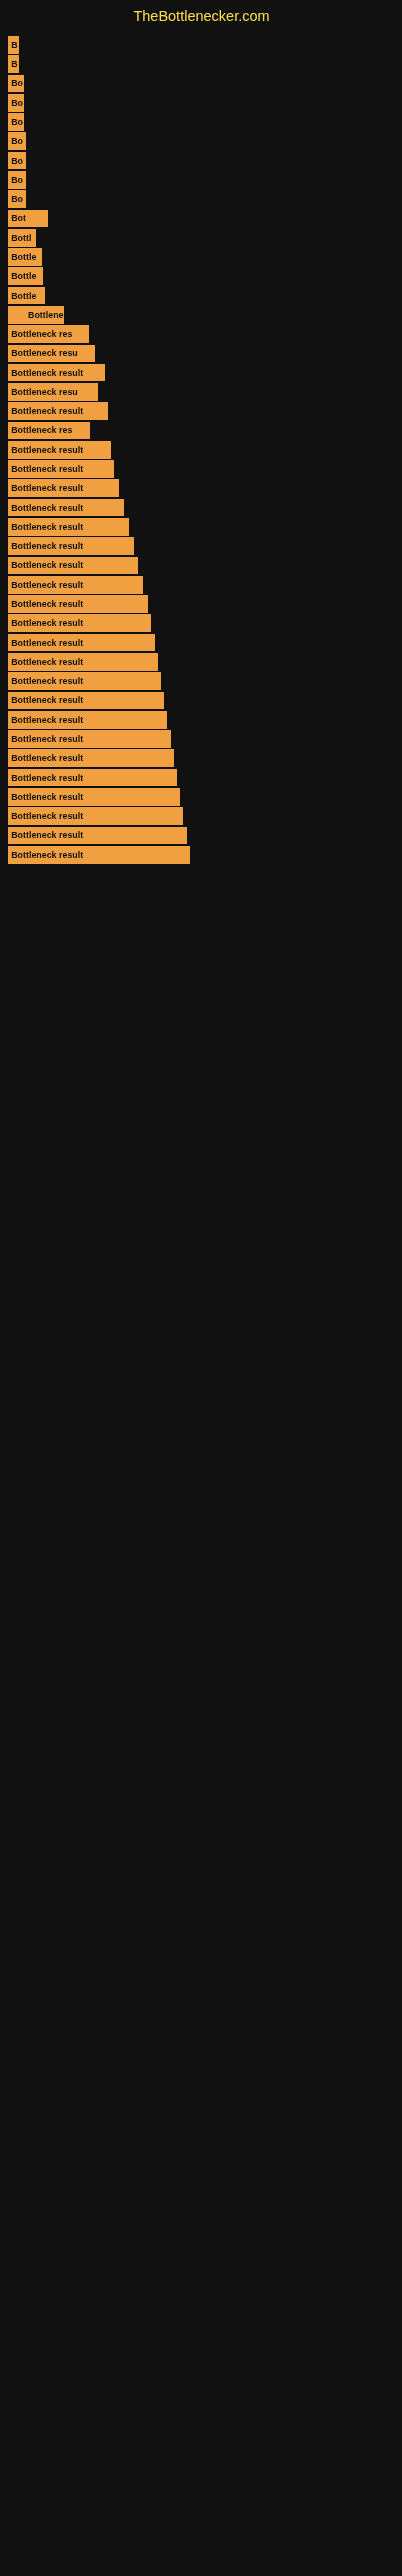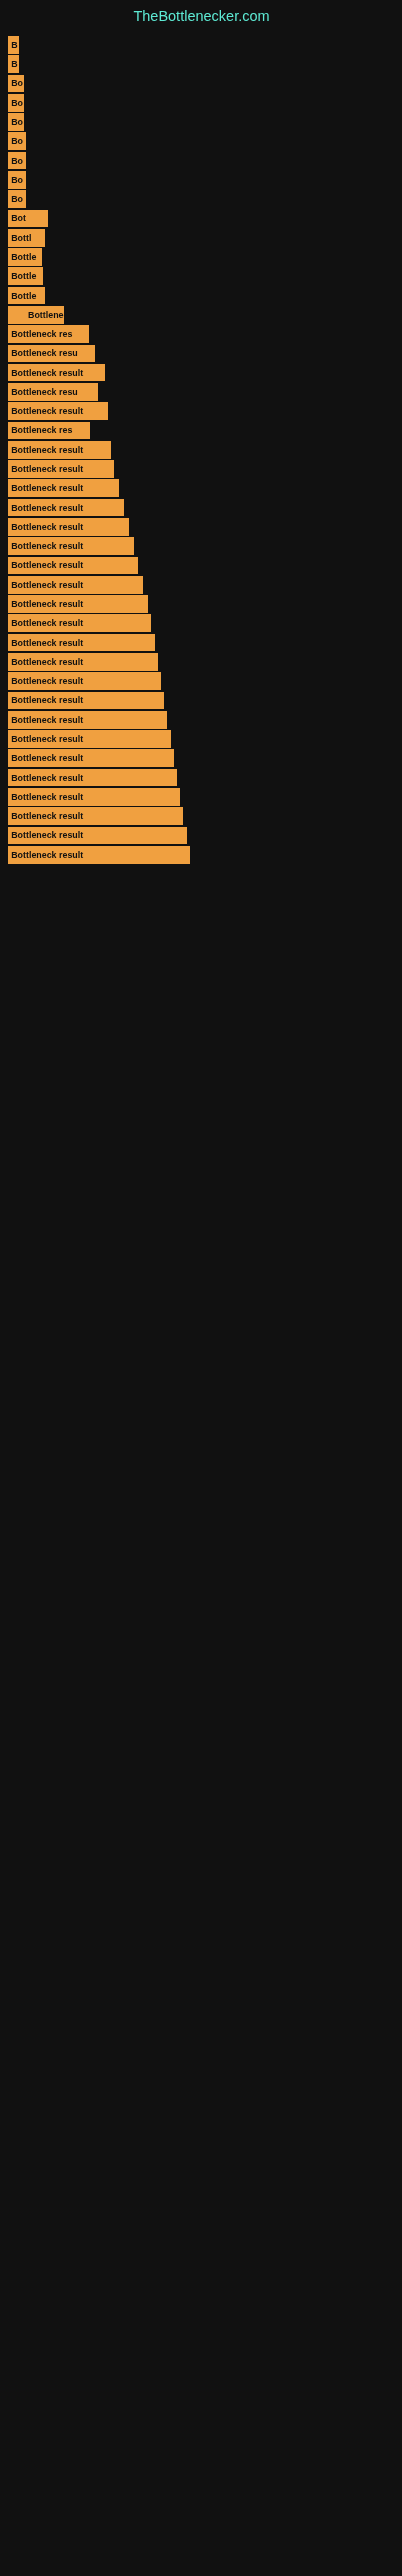--- a/index.html
+++ b/index.html
@@ -4,21 +4,21 @@
   <style>
     * { margin: 0; padding: 0; box-sizing: border-box; }
     body {
       background-color: #111;
       font-family: Arial, sans-serif;
       width: 403px;
       min-height: 2576px;
       position: relative;
     }
     .site-title {
-      color: #5eead4;
+      color: #fde047;
       font-size: 14.5px;
       text-align: center;
       padding: 8px 0 4px 0;
     }
     .bars-container {
       padding: 8px 0 8px 8px;
       display: flex;
       flex-direction: column;
       gap: 0px;
     }
@@ -70,21 +70,21 @@
     <div class="bar-row">
       <div class="bar" style="width: 17.7px;">Bo</div>
     </div>
     <div class="bar-row">
       <div class="bar" style="width: 17.7px;">Bo</div>
     </div>
     <div class="bar-row">
       <div class="bar" style="width: 40px;">Bot</div>
     </div>
     <div class="bar-row">
-      <div class="bar" style="width: 37px;">Bottl</div>
+      <div class="bar" style="width: 28px;">Bottl</div>
     </div>
     <div class="bar-row">
       <div class="bar" style="width: 34px;">Bottle</div>
     </div>
     <div class="bar-row">
       <div class="bar" style="width: 35px;">Bottle</div>
     </div>
     <div class="bar-row">
       <div class="bar" style="width: 37px;">Bottle</div>
     </div>

